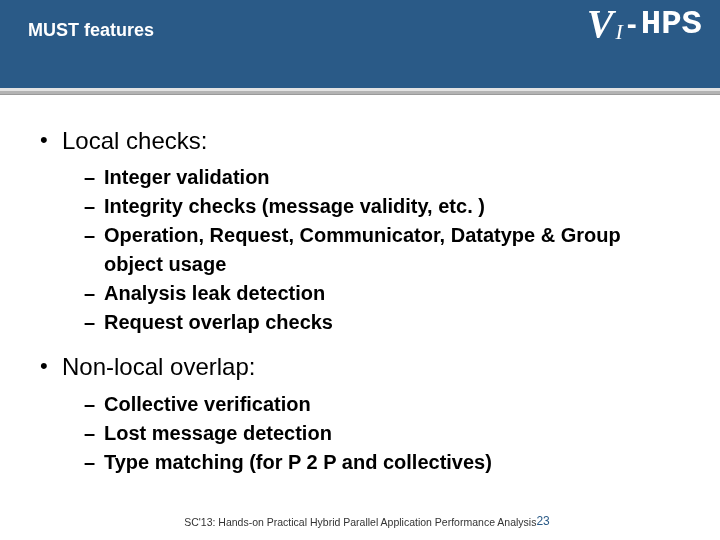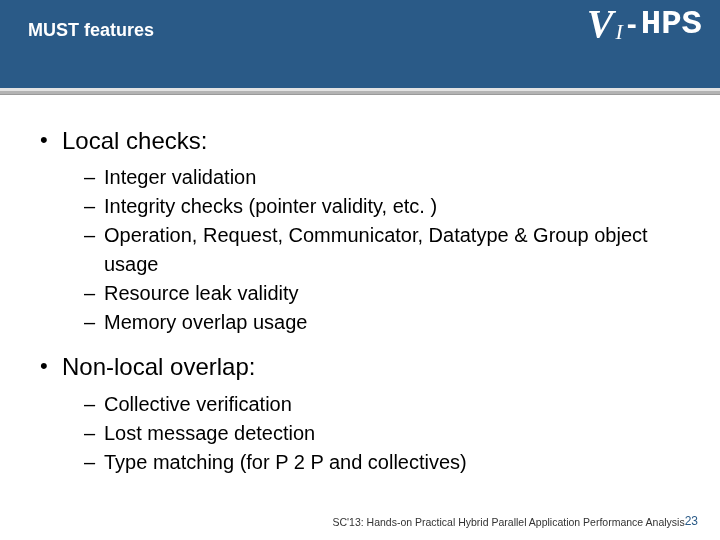--- a/index.html
+++ b/index.html
@@ -106,41 +106,42 @@
     content: "•";
     position: absolute;
     left: 4px;
     top: 0;
     font-size: 22px;
   }
   ul.sub {
     list-style: none;
     padding: 0;
     margin: 6px 0 14px 0;
+    font-weight: bold;
   }
   ul.sub > li {
     position: relative;
     padding-left: 42px;
     font-size: 20px;
     line-height: 1.45;
   }
   ul.sub > li::before {
     content: "–";
     position: absolute;
     left: 22px;
     top: 0;
     font-size: 20px;
   }
   .footer {
     position: absolute;
     bottom: 12px;
     left: 36px;
     right: 22px;
     display: flex;
-    justify-content: flex-end;
+    justify-content: center;
     align-items: flex-end;
     font-size: 10.5px;
     color: #333;
   }
   .page-num {
     color: #2a5a87;
     font-size: 12px;
   }
 </style>
 </head>
@@ -162,24 +163,24 @@
   <div class="underbar">
       <div class="underbar-inner"></div>
     </div>
 
   <div class="content">
     <ul class="top">
       <li>
         <span>Local checks:</span>
         <ul class="sub">
           <li>Integer validation</li>
-          <li>Integrity checks (pointer validity, etc. )</li>
+          <li>Integrity checks (message validity, etc. )</li>
           <li>Operation, Request, Communicator, Datatype &amp; Group object usage</li>
-          <li>Resource leak validity</li>
-          <li>Memory overlap usage</li>
+          <li>Analysis leak detection</li>
+          <li>Request overlap checks</li>
         </ul>
       </li>
       <li>
         <span>Non-local overlap:</span>
         <ul class="sub">
           <li>Collective verification</li>
           <li>Lost message detection</li>
           <li>Type matching (for P 2 P and collectives)</li>
         </ul>
       </li>

